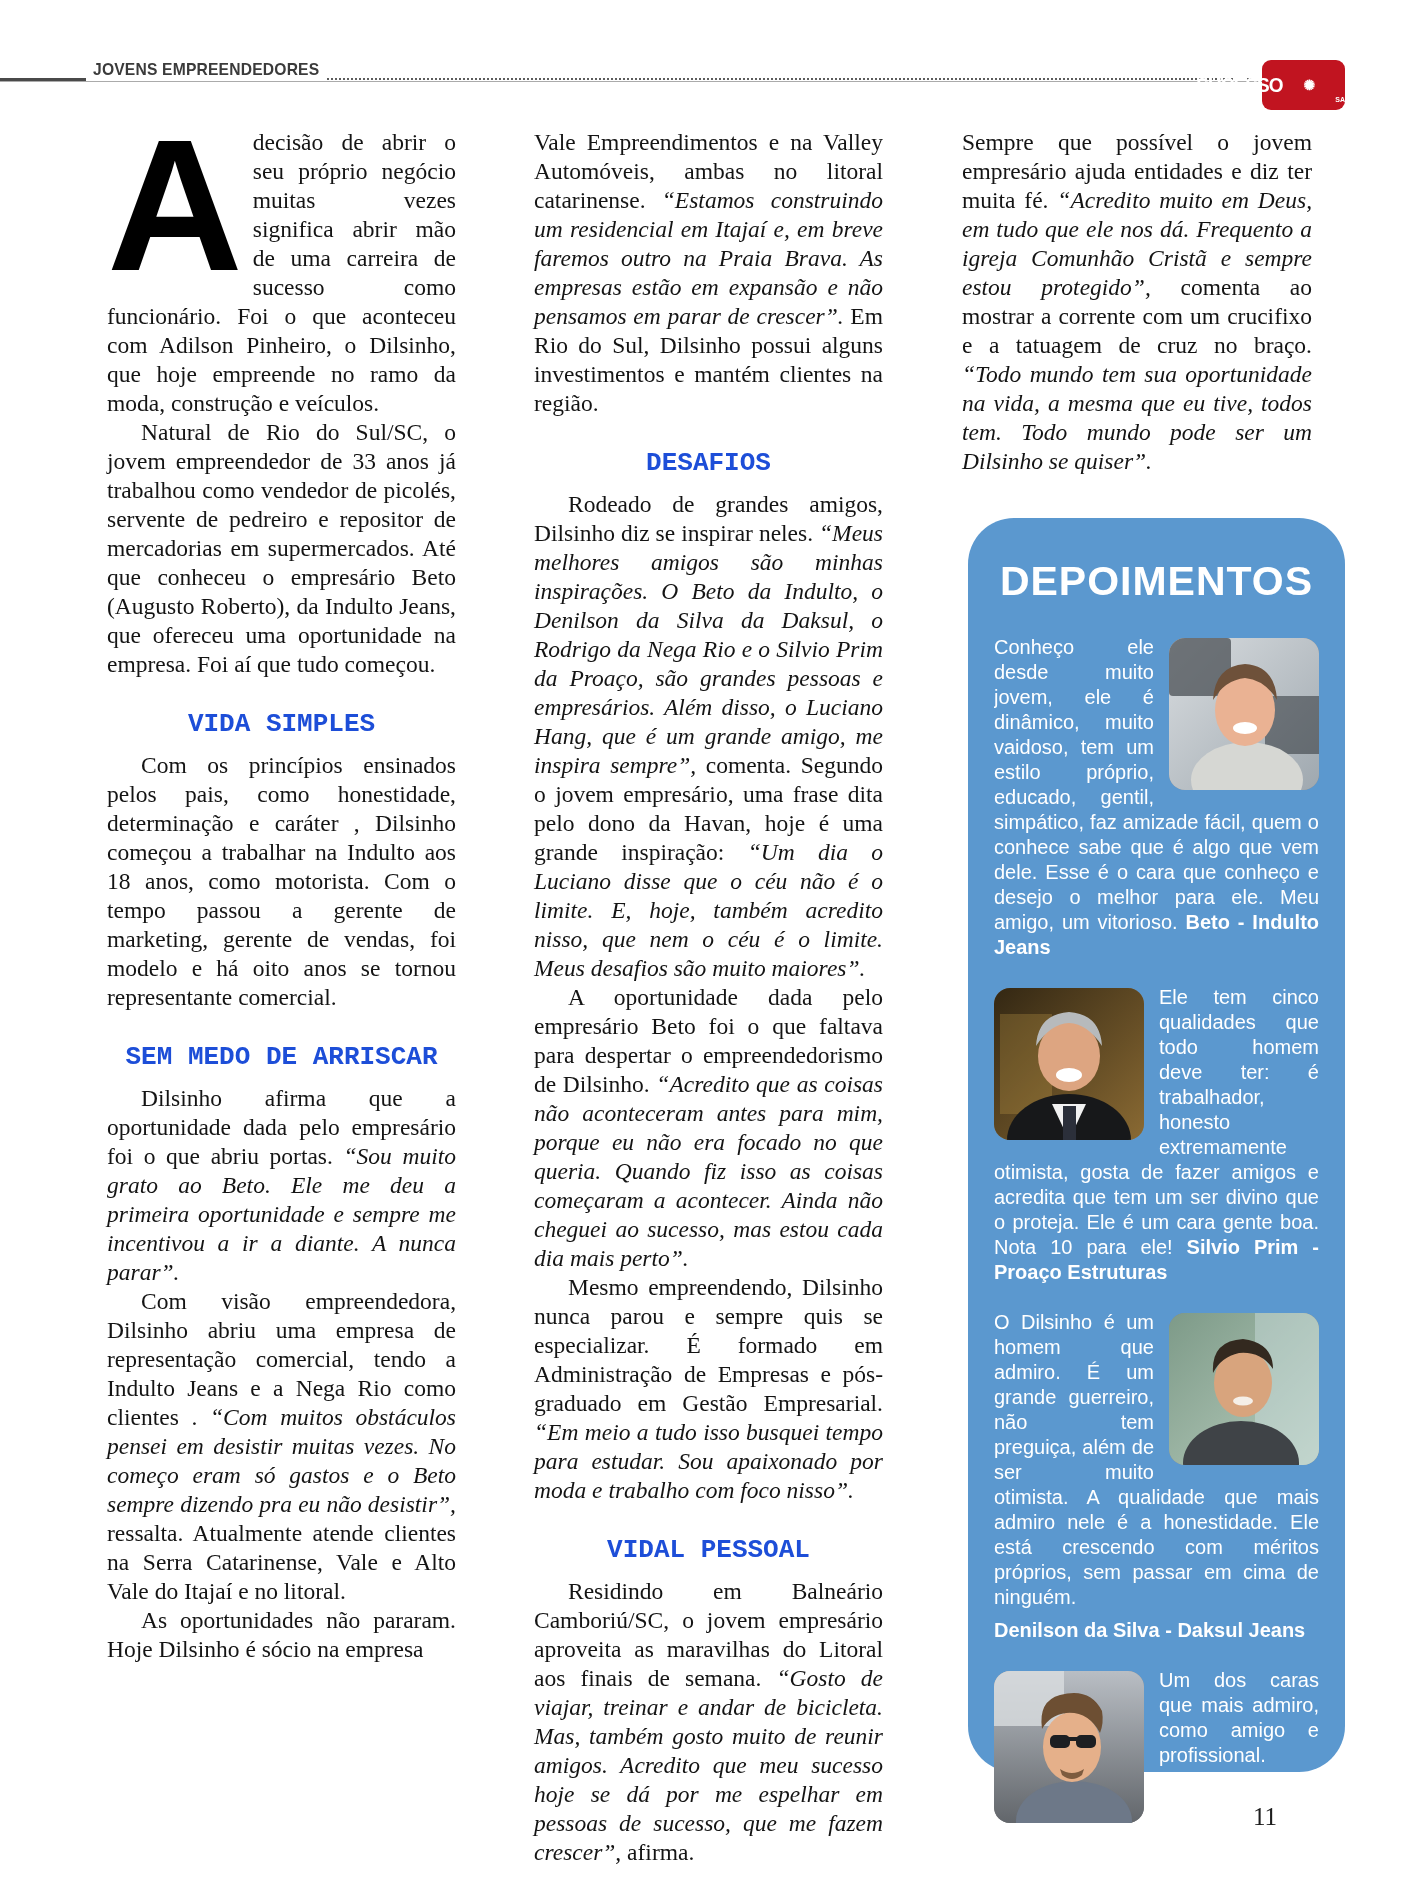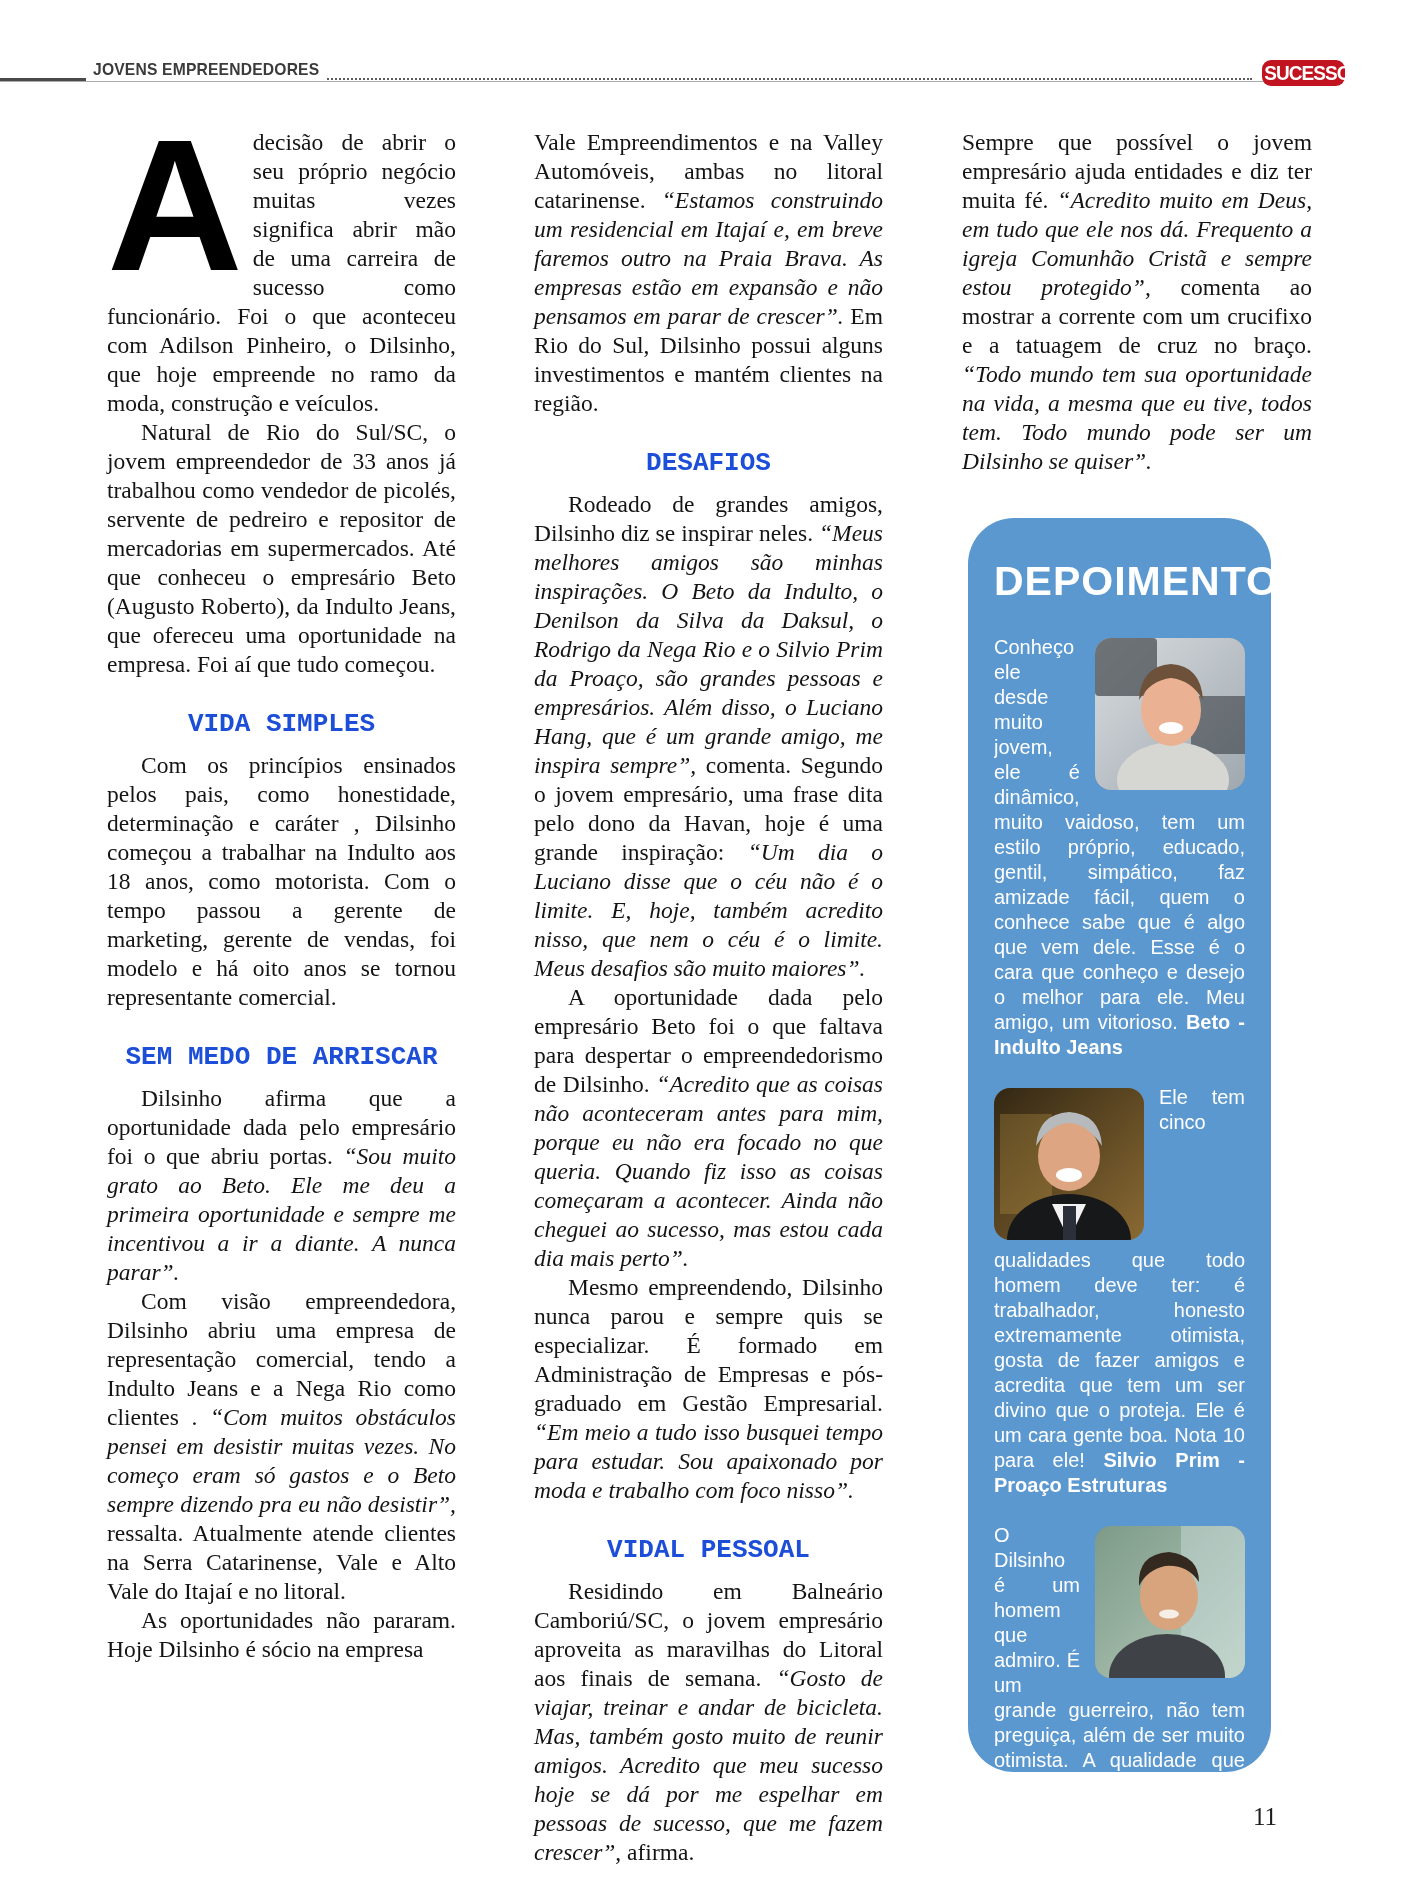--- a/index.html
+++ b/index.html
@@ -7,41 +7,41 @@
         font-family:"Liberation Serif", serif;color:#141414;}
 
   
   .topbar{position:absolute;left:0;top:52px;width:1418px;height:52px;}
   .rule-solid{position:absolute;left:0;top:29px;width:1268px;height:0;border-top:1.5px solid #ababab;}
   .rule-dot{position:absolute;left:252px;top:26px;width:1000px;height:0;border-top:2px dotted #5c5c5c;}
   .rule-stub{position:absolute;left:0;top:26px;width:86px;height:0;border-top:3px solid #4a4a4a;}
   .kicker{position:absolute;left:93px;top:8px;font-family:"Liberation Sans",sans-serif;
           font-weight:700;font-size:17px;color:#3b3b3b;letter-spacing:.2px;
           transform:scaleX(.92);transform-origin:left center;white-space:nowrap;background:#fff;padding-right:8px;}
-  .logo{position:absolute;left:1262px;top:8px;width:83px;height:26px;background:#c11420;border-radius:9px;
+  .logo{position:absolute;left:1262px;top:8px;width:83px;height:50px;background:#c11420;border-radius:9px;
         color:#fff;font-family:"Liberation Sans",sans-serif;font-weight:700;
-        display:flex;align-items:center;justify-content:flex-start;gap:22px;}
+        display:flex;align-items:center;justify-content:flex-end;gap:22px;}
   .logo-text{font-size:20px;letter-spacing:-1px;transform:scaleX(.95);}
   .burst{font-size:14px;margin-left:-3px;line-height:1;}
   .logo-sub{font-size:7px;align-self:flex-end;margin:0 0 7px -2px;}
 
   
   .col{position:absolute;top:128px;width:349px;font-size:23.5px;line-height:29px;
        text-align:justify;color:#141414;}
   .col1{left:107px;} .col2{left:534px;} .col3{left:962px;width:350px;}
   .col p{margin:0;text-indent:34px;}
   .col p.first{text-indent:0;}
   .col h2{font-family:Liberation Mono, monospace;font-weight:700;font-size:26px;line-height:28px;
           text-align:center;margin:31px 0 13px;color:#1d4ed8;text-indent:0;letter-spacing:0;}
   .it{font-style:italic;}
   .dropcap{float:left;font-family:"Liberation Sans",sans-serif;font-weight:700;
            font-size:188px;line-height:142px;height:144px;margin:6px 10px 0 0;color:#000;}
 
   
-  .depo{position:absolute;left:968px;top:518px;width:303px;height:1254px;background:#5b98cf;
+  .depo{position:absolute;left:968px;top:518px;width:377px;height:1254px;background:#5b98cf;
         border-radius:46px;box-sizing:border-box;padding:30px 26px 0;color:#ffffff;
         font-family:"Liberation Sans",sans-serif;}
   .depo h1{margin:10px 0 30px;text-align:center;font-size:41px;font-weight:700;letter-spacing:1px;color:#fff;}
   .t{font-size:20px;line-height:25px;text-align:justify;margin-bottom:25px;overflow:hidden;}
   .t b{font-weight:700;}
   .nm-block{display:block;text-align:left;margin-top:8px;}
   .photo{width:150px;height:152px;border-radius:16px;overflow:hidden;background:#888;}
   .p-right{float:right;margin:3px 0 8px 15px;}
   .p-left{float:left;margin:3px 15px 8px 0;}
   .photo svg{width:100%;height:100%;display:block;}

